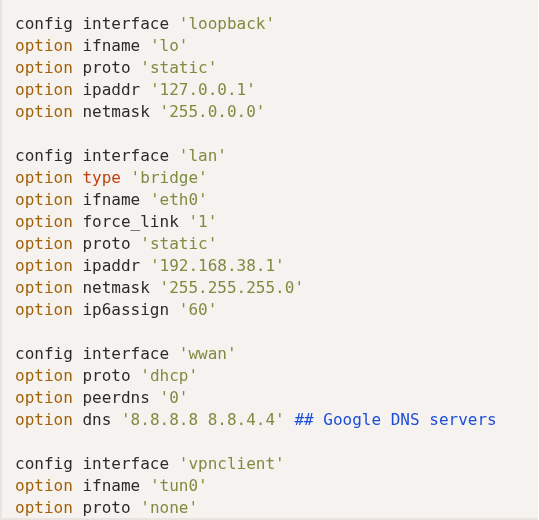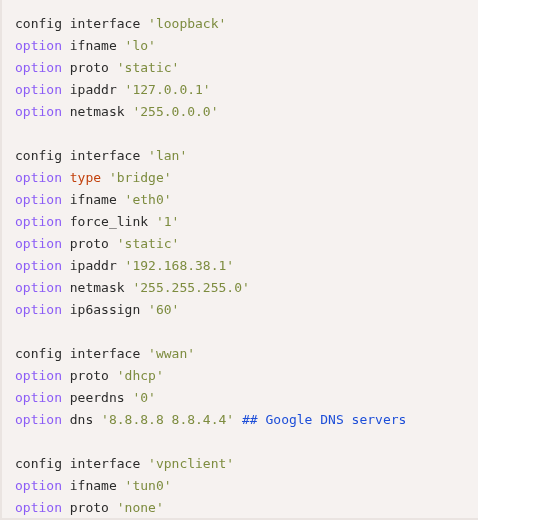--- a/index.html
+++ b/index.html
@@ -4,29 +4,29 @@
 <title>UCI network config</title>
 <style>
   html, body {
     margin: 0;
     padding: 0;
     background: #ffffff;
   }
 
   #code-viewer {
     position: relative;
-    width: 478px;
+    width: 538px;
     height: 520px;
     box-sizing: border-box;
     background: #f6f2f0;
     border-left: 2px solid #eae4e1;
     border-bottom: 2px solid #eae4e1;
     overflow: hidden;
     font-family: "DejaVu Sans Mono", "Liberation Mono", monospace;
-    font-size: 13px;
+    font-size: 16px;
     line-height: 22px;
     color: #2b2b2b;
     -webkit-font-smoothing: antialiased;
   }
 
   #code-block {
     position: absolute;
     left: 13px;
     top: 13px;
     right: 0;
@@ -37,21 +37,21 @@
     height: 22px;
     white-space: pre;
   }
 
   .code-line.blank {
     height: 22px;
   }
 
   
   .tok-kw      { color: #2b2b2b; }
-  .tok-opt     { color: #8b5cf6; }
+  .tok-opt     { color: #a16207; }
   .tok-name    { color: #2b2b2b; }
   .tok-special { color: #c2410c; }
   .tok-str     { color: #7d8c3f; }
   .tok-comment { color: #1d4ed8; }
   .tok-plain   { color: #2b2b2b; }
 </style>
 </head>
 <body>
 
 <div id="code-viewer">

